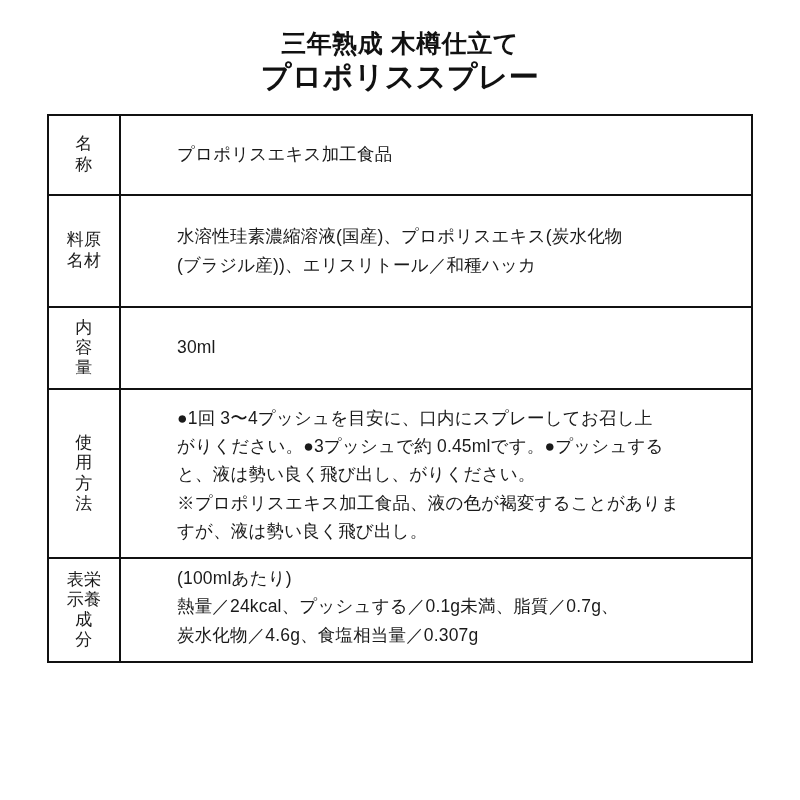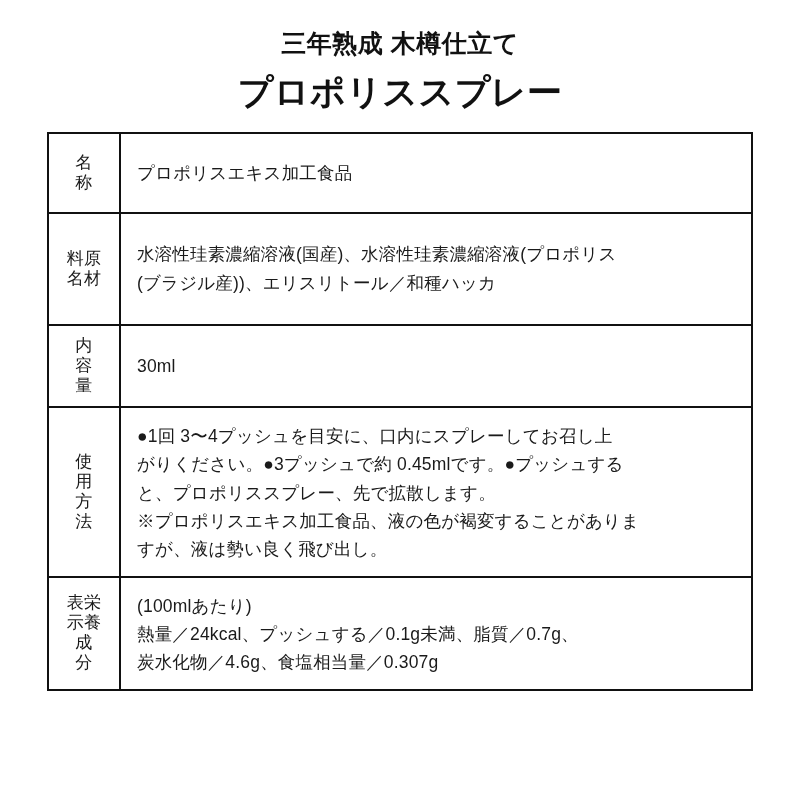--- a/index.html
+++ b/index.html
@@ -27,25 +27,25 @@
     padding-top: 28px;
   }
   .header-sub {
     font-size: 25px;
     font-weight: bold;
     letter-spacing: 0.02em;
     line-height: 1.2;
     color: #111;
   }
   .header-main {
-    font-size: 35px;
+    font-size: 30px;
     font-weight: bold;
     letter-spacing: 0.01em;
     line-height: 1.25;
-    margin-top: 12px;
+    margin-top: 0;
     color: #111;
   }
 
   
   .spec-table-wrap {
     margin: 18px auto 0 auto;
     width: 706px;
   }
   table.spec-table {
     width: 100%;
@@ -71,30 +71,31 @@
     font-size: 17.5px;
     line-height: 1.62;
     letter-spacing: 0.01em;
     text-align: left;
   }
   .label-stack span {
     display: block;
   }
   .value-line {
     display: block;
+    margin-left: 40px;
   }
   .row-name td { height: 80px; }
   .row-ingredients td { height: 112px; }
   .row-volume td { height: 80px; }
   .row-usage td { height: 166px; }
   .row-nutrition td { height: 104px; }
   .row-storage td { height: 62px; }
 
   .row-usage .value-cell { padding-top: 14px; }
-  .row-nutrition .value-cell { padding-top: 14px; }
+  .row-nutrition .value-cell { padding-top: 4px; }
 </style>
 </head>
 <body>
 
 <div class="page">
 
   <div class="header">
     <div class="header-sub">三年熟成 木樽仕立て</div>
     <div class="header-main">プロポリススプレー</div>
   </div>
@@ -115,21 +116,21 @@
         </tr>
 
         <tr class="row-ingredients">
           <td class="label-cell">
             <div class="label-stack">
               <span>料原</span>
               <span>名材</span>
             </div>
           </td>
           <td class="value-cell">
-            <span class="value-line">水溶性珪素濃縮溶液(国産)、水溶性珪素濃縮溶液(プロポリス</span>
+            <span class="value-line">水溶性珪素濃縮溶液(国産)、プロポリスエキス(炭水化物</span>
             <span class="value-line">(ブラジル産))、エリスリトール／和種ハッカ</span>
           </td>
         </tr>
 
         <tr class="row-volume">
           <td class="label-cell">
             <div class="label-stack">
               <span>内</span>
               <span>容</span>
               <span>量</span>
@@ -145,21 +146,21 @@
             <div class="label-stack">
               <span>使</span>
               <span>用</span>
               <span>方</span>
               <span>法</span>
             </div>
           </td>
           <td class="value-cell">
             <span class="value-line">●1回 3〜4プッシュを目安に、口内にスプレーしてお召し上</span>
             <span class="value-line">がりください。●3プッシュで約 0.45mlです。●プッシュする</span>
-            <span class="value-line">と、プロポリススプレー、先で拡散します。</span>
+            <span class="value-line">と、液は勢い良く飛び出し、がりください。</span>
             <span class="value-line">※プロポリスエキス加工食品、液の色が褐変することがありま</span>
             <span class="value-line">すが、液は勢い良く飛び出し。</span>
           </td>
         </tr>
 
         <tr class="row-nutrition">
           <td class="label-cell">
             <div class="label-stack">
               <span>表栄</span>
               <span>示養</span>

